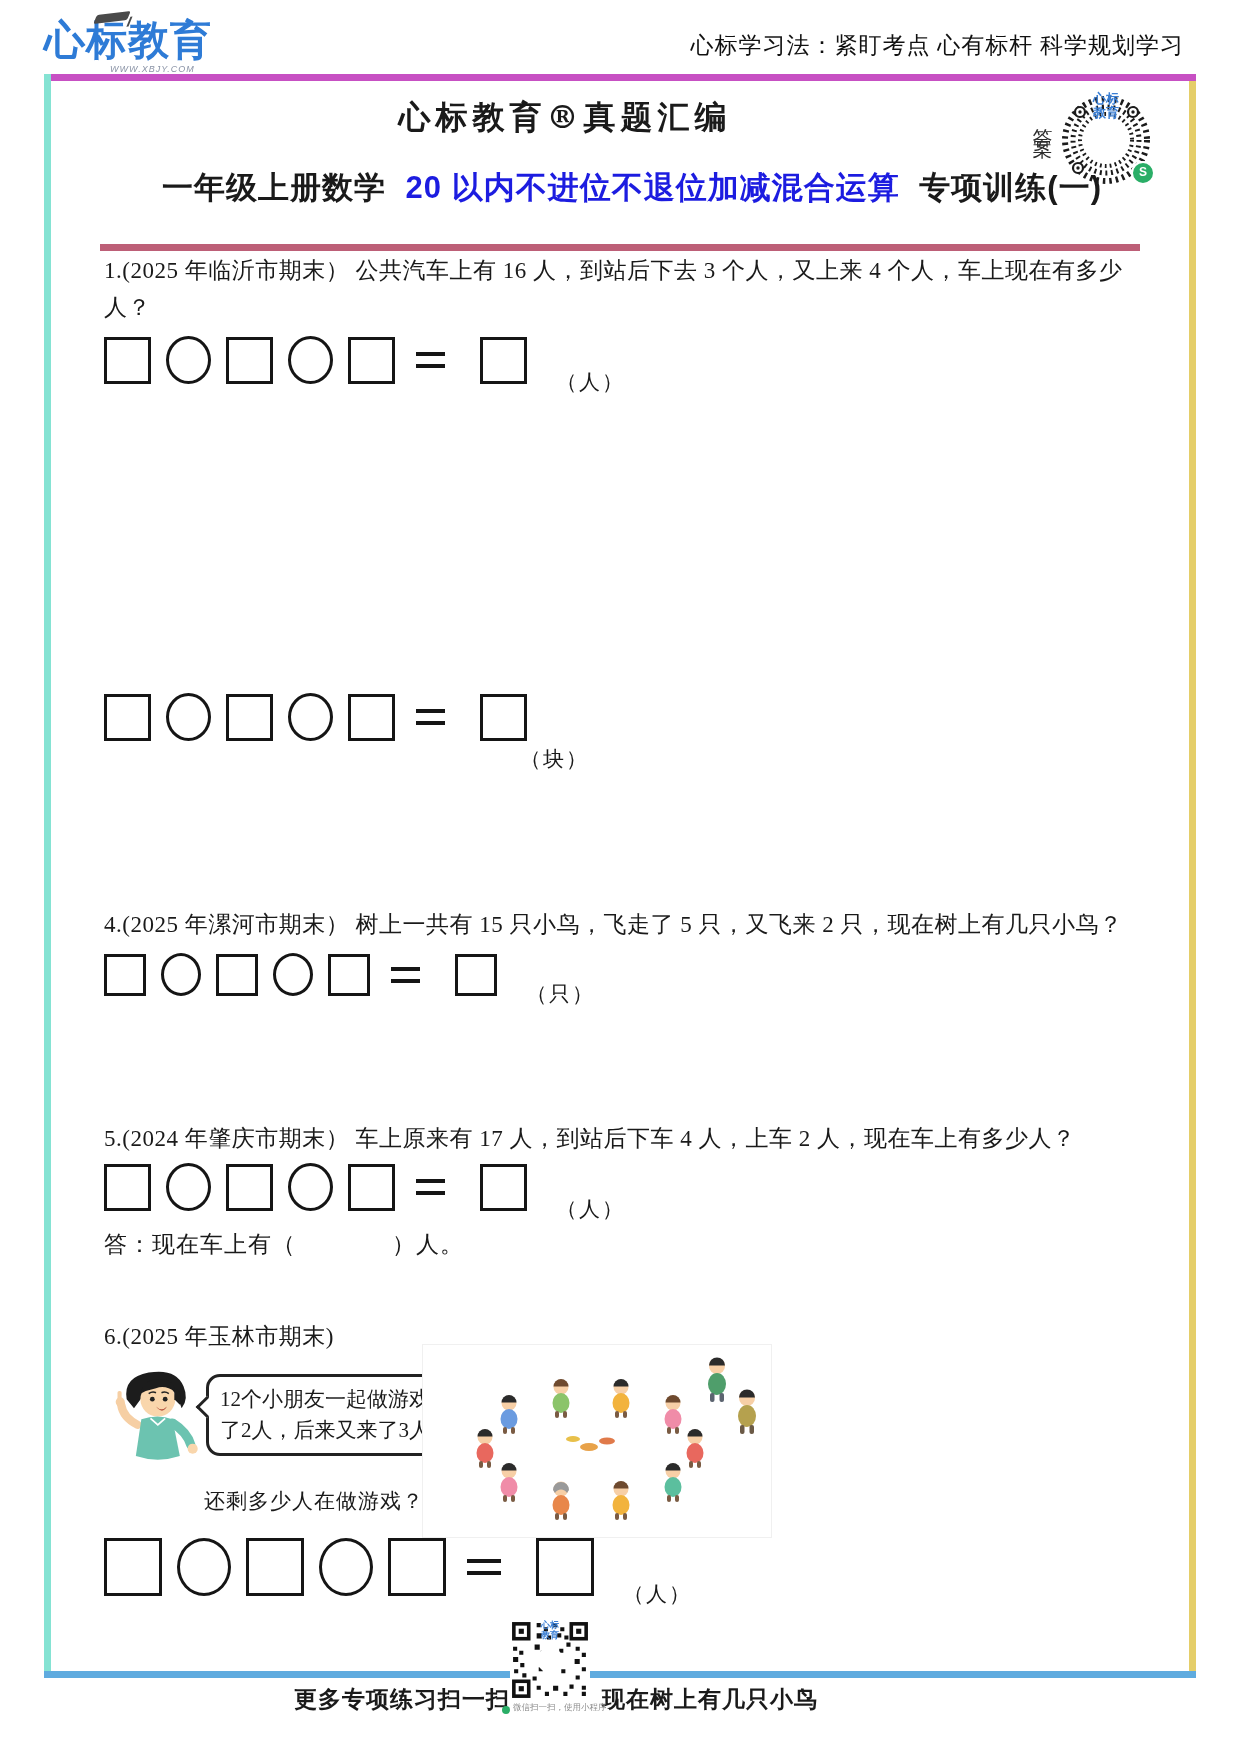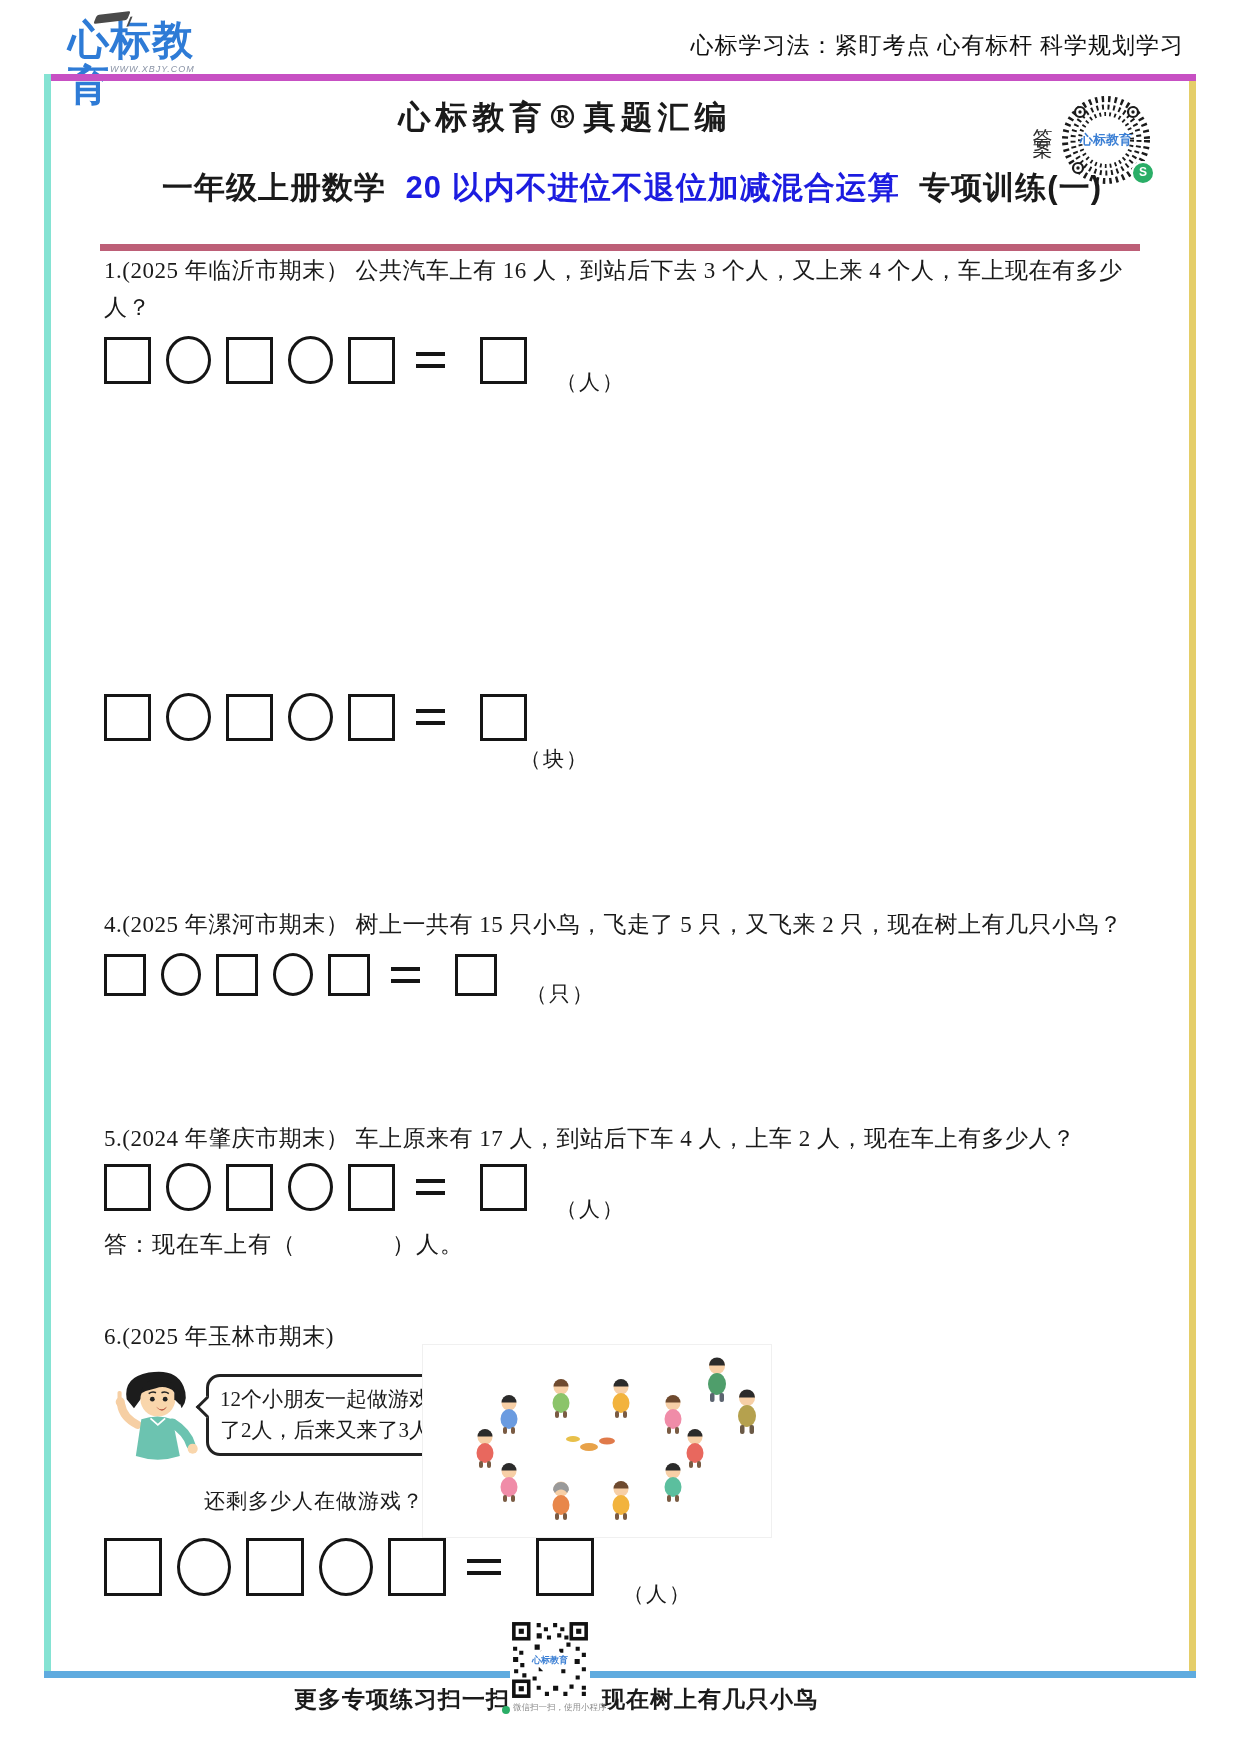--- a/index.html
+++ b/index.html
@@ -2,41 +2,41 @@
 <html style="--logo-blue: #2e7bd6; --frame-top: #c750c3; --frame-left: #85e3d3; --frame-right: #e5ce69; --frame-bottom: #5fabdf; --divider: #bd5f77; --subtitle-highlight: #1c1ce0; --wechat-green: #2aae67;"><head>
 <meta charset="utf-8">
 <style>
   html,body{margin:0;padding:0;background:#fff;}
   .page{position:relative;width:1240px;height:1754px;background:#fff;overflow:hidden;
         font-family:"Liberation Serif","DejaVu Serif",serif;color:#1a1a1a;}
 
   
   .logo{position:absolute;left:44px;top:18px;width:190px;height:56px;}
   .logo-txt{font-family:"Liberation Sans","DejaVu Sans",sans-serif;font-weight:bold;
-            font-size:41px;line-height:1.1;color:var(--logo-blue,#2e7bd6);letter-spacing:1px;margin-left:24px;}
+            font-size:41px;line-height:1.1;color:var(--logo-blue,#2e7bd6);letter-spacing:1px;}
   .logo-cap{position:absolute;left:52px;top:-5px;width:32px;height:9px;background:#4a4a4a;
             transform:skewX(-28deg) rotate(-7deg);border-radius:2px;z-index:2;}
   .logo-cap::after{content:"";position:absolute;right:-4px;top:6px;width:2px;height:10px;background:#4a4a4a;}
   .logo-site{position:absolute;left:66px;top:46px;font:italic 9px "Liberation Sans",sans-serif;
              color:#8a93a6;letter-spacing:1px;}
   .slogan{position:absolute;right:56px;top:30px;font-size:23px;letter-spacing:1px;color:#111;}
 
   
   .line-top{position:absolute;left:44px;top:74px;width:1152px;height:7px;background:var(--frame-top,#c750c3);}
   .line-left{position:absolute;left:44px;top:74px;width:7px;height:1604px;background:var(--frame-left,#85e3d3);}
   .line-right{position:absolute;left:1189px;top:81px;width:7px;height:1597px;background:var(--frame-right,#e5ce69);}
   .line-bottom{position:absolute;left:44px;top:1671px;width:1152px;height:7px;background:var(--frame-bottom,#5fabdf);}
 
   
   .title{position:absolute;top:96px;left:0;width:1130px;margin:0;text-align:center;
          font-size:32px;font-weight:700;letter-spacing:5px;font-family:"DejaVu Serif","Liberation Serif",serif;}
   .answer-label{position:absolute;left:1030px;top:112px;writing-mode:vertical-rl;text-orientation:upright;
                 font-size:20px;letter-spacing:9px;color:#2b2b2b;}
   .round-qr{position:absolute;left:1058px;top:92px;width:96px;height:96px;}
-  .qr-center{position:absolute;inset:0;display:flex;flex-direction:row;align-items:center;justify-content:center;
+  .qr-center{position:absolute;inset:0;display:flex;flex-direction:column;align-items:center;
              font-family:"Liberation Sans",sans-serif;font-weight:bold;color:#3b7fd4;font-size:13px;line-height:14px;}
   .wx-badge{position:absolute;right:-1px;bottom:3px;width:20px;height:20px;border-radius:50%;
             background:var(--wechat-green,#2aae67);border:2px solid #fff;color:#fff;
             font:bold 12px/19px "Liberation Sans",sans-serif;text-align:center;}
   .subtitle{position:absolute;top:167px;left:0;width:1200px;text-align:center;white-space:nowrap;
             font-family:"Liberation Sans","DejaVu Sans",sans-serif;font-weight:bold;font-size:31px;letter-spacing:1px;padding-left:32px;}
   .subtitle .hl{color:var(--subtitle-highlight,#1c1ce0);margin:0 10px;}
   .divider{position:absolute;left:100px;top:244px;width:1040px;height:7px;background:var(--divider,#bd5f77);}
 
   

